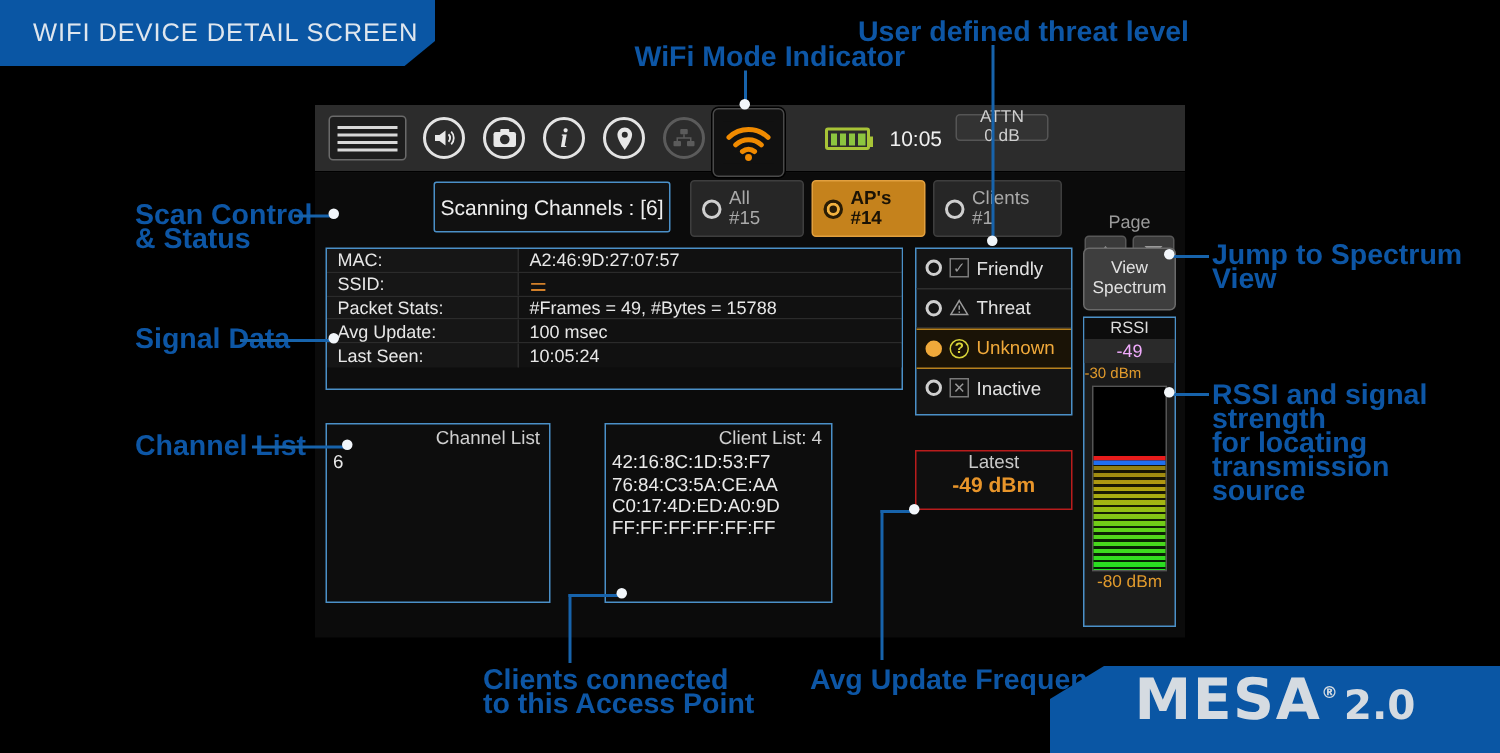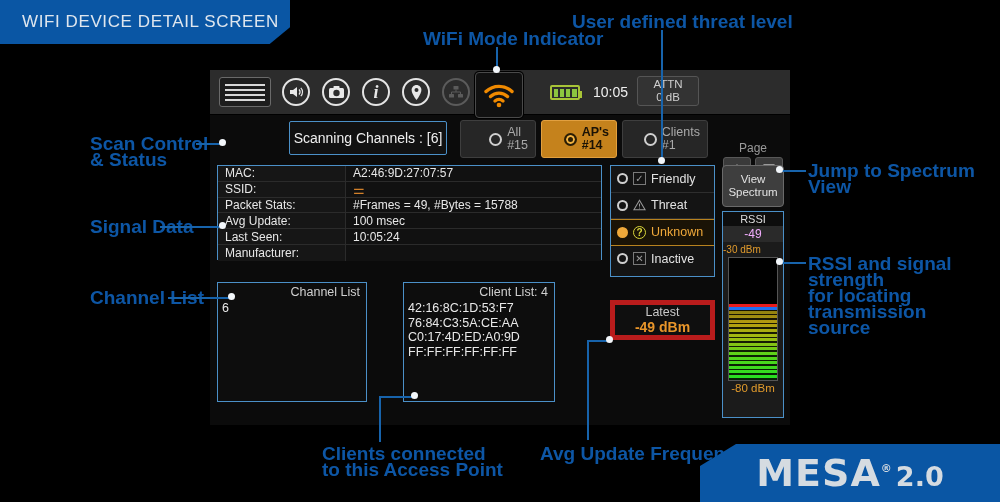--- a/index.html
+++ b/index.html
@@ -17,21 +17,21 @@
     font-size: 17px; letter-spacing: .6px;
     display: flex; align-items: center; padding-left: 22px;
     clip-path: polygon(0 0, 100% 0, 100% 62%, 93% 100%, 0 100%);
   }
 
   
   .logo-wrap {
     position: absolute; right: 0; bottom: 0; width: 300px; height: 58px;
     background: #0a56a4;
     clip-path: polygon(12% 0, 100% 0, 100% 100%, 0 100%, 0 38%);
-    display: flex; align-items: center; justify-content: center;
+    display: flex; align-items: flex-start; justify-content: center;
   }
   .logo-text { color:#d5dbe1; font-size: 38px; font-weight: bold; letter-spacing: 1px;
                font-family:"DejaVu Sans", sans-serif; display:flex; align-items:baseline; }
   .logo-text .reg { font-size: 11px; vertical-align: super; position:relative; top:-14px; }
   .logo-text .ver { font-size: 27px; letter-spacing: 0px; margin-left:3px;}
 
   
   .anno { position: absolute; color: #0d56a5; font-weight: bold; font-size: 19px; line-height: 16px; white-space: pre-line; }
   .lead { position: absolute; background: #1763ab; }
   .dot  { position: absolute; width: 7px; height: 7px; border-radius: 50%; background: #f2f6fa; }
@@ -54,37 +54,37 @@
 
   .wifi-btn { position:absolute; left:265px; top:2px; width:48px; height:46px; background:#111;
               border:1px solid #4a4a4a; border-radius:4px; display:flex; align-items:center;
               justify-content:center; box-shadow:0 0 0 1px #000; }
   .battery { position:absolute; left:340px; top:15px; width:30px; height:15px;
              border:2px solid #a8c437; border-radius:2px; padding:1.5px;
              display:flex; gap:1.5px; }
   .battery i { flex:1; background:#8cc63f; }
   .battery:after { content:''; position:absolute; right:-4px; top:4px; width:3px; height:7px; background:#a8c437; }
   .clock { position:absolute; left:383px; top:14px; color:#efefef; font-size:14px; }
-  .attn { position:absolute; left:427px; top:6px; width:62px; height:30px; background:#333;
+  .attn { position:absolute; left:427px; top:6px; width:62px; height:18px; background:#333;
           border:1px solid #555; border-radius:3px; color:#cfcfcf; font-size:11.5px;
           display:flex; flex-direction:column; align-items:center; justify-content:center; line-height:13px;}
   .dipole { position:absolute; left:499px; top:6px; width:140px; height:34px; background:#2f2f2f;
             border:1px solid #5d5d5d; border-radius:3px; color:#e6e6e6; font-size:13px;
             display:flex; align-items:center; justify-content:center; }
 
   
   .ctlrow { position:absolute; left:0; top:46px; width:580px; height:46px; }
   .startbtn { position:absolute; left:7px; top:4px; width:68px; height:38px; background:#1c1c1c;
               border:1px solid #3a3a3a; border-radius:3px; color:#8c8c8c; font-size:17px;
               display:flex; align-items:center; justify-content:center; }
   .scanbox { position:absolute; left:79px; top:5px; width:158px; height:34px; background:#111;
              border:1px solid #4b90c8; border-radius:2px; color:#efefef; font-size:14px;
              display:flex; align-items:center; justify-content:center; }
   .filt { position:absolute; top:4px; height:38px; border-radius:3px; background:#262626;
-          border:1px solid #3e3e3e; display:flex; align-items:center; padding:0 7px; gap:5px;justify-content:flex-end; }
+          border:1px solid #3e3e3e; display:flex; align-items:center; padding:0 7px; gap:5px; }
   .filt.sel { background:#c5821c; border-color:#e2a03f; }
   .radio { width:13px; height:13px; border-radius:50%; border:2px solid #cfcfcf; flex:none; }
   .filt.sel .radio { border-color:#2a1d05; background:#2a1d05; box-shadow: inset 0 0 0 2px #f3b340;}
   .filt .lbl { display:flex; flex-direction:column; line-height:13px; font-size:12.5px; color:#a9a9a9; }
   .filt.sel .lbl { color:#1a1205; font-weight:bold; }
   .pagebox { position:absolute; left:510px; top:0px; width:66px; height:46px; }
   .pagebox .pl { text-align:center; color:#9a9a9a; font-size:12px; padding-top:1px;margin-top:24px; }
   .pgbtns { display:flex; gap:4px; justify-content:center; margin-top:2px;}
   .pgbtn { width:28px; height:20px; background:#3a3a3a; border:1px solid #585858; border-radius:3px;
            display:flex; align-items:center; justify-content:center; }
@@ -137,21 +137,21 @@
 
   
   .clist { position:absolute; top:212px; border:1px solid #4b90c8; background:#0d0d0d; }
   .clist .hd { text-align:right; color:#cfcfcf; font-size:12.5px; padding:2px 6px 2px 0; }
   .clist .bd { color:#e9e9e9; font-size:12.5px; padding:0 0 0 4px; line-height:14.5px; white-space:pre-line; }
   #channel-list { left:7px; width:150px; height:120px; }
   #client-list  { left:193px; width:152px; height:120px; }
 
   
   .latest { position:absolute; left:400px; top:230px; width:105px; height:40px;
-            border:5px solid #b91c1c; background:#0f0f0f; }
+            border:1px solid #b91c1c; background:#0f0f0f; }
   .latest .lh { text-align:center; color:#c9c9c9; font-size:12.5px; }
   .latest .lv { text-align:center; color:#e8952a; font-size:14px; font-weight:bold; }
   .closebtn { position:absolute; left:400px; top:312px; width:105px; height:26px; background:#3e3e3e;
               border:1px solid #6f6f6f; border-radius:4px; color:#ececec; font-size:14px;
               display:flex; align-items:center; justify-content:center; }
 </style>
 </head>
 <body>
 
 <div id="root">
@@ -291,24 +291,20 @@
           <div class="dv">#Frames = 49, #Bytes = 15788</div>
         </div>
       <div class="drow">
           <div class="dk">Avg Update:</div>
           <div class="dv">100 msec</div>
         </div>
       <div class="drow">
           <div class="dk">Last Seen:</div>
           <div class="dv">10:05:24</div>
         </div>
-      <div class="drow">
-          <div class="dk">Manufacturer:</div>
-          <div class="dv"></div>
-        </div>
     </div>
 
     <div class="threat">
       <div class="trow">
         <span class="radio"></span>
         <span class="ticon">✓</span>
         <span>Friendly</span>
       </div>
       <div class="trow">
         <span class="radio"></span>

